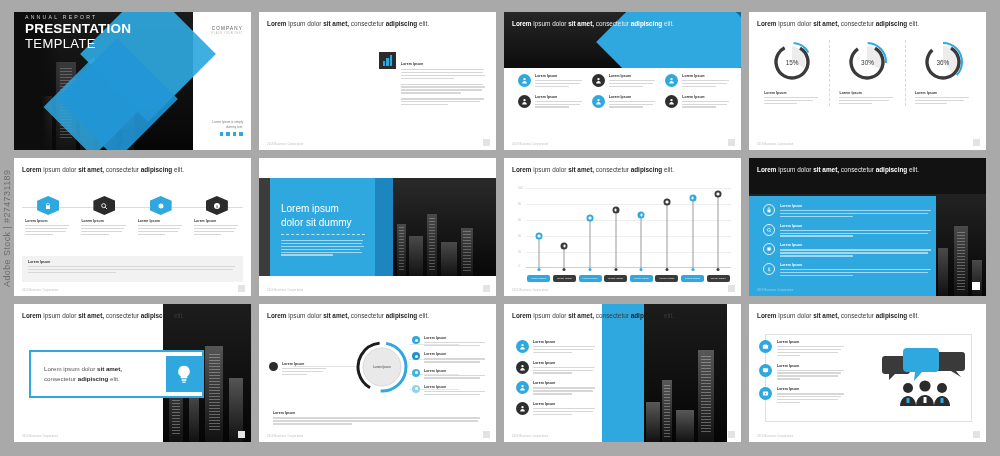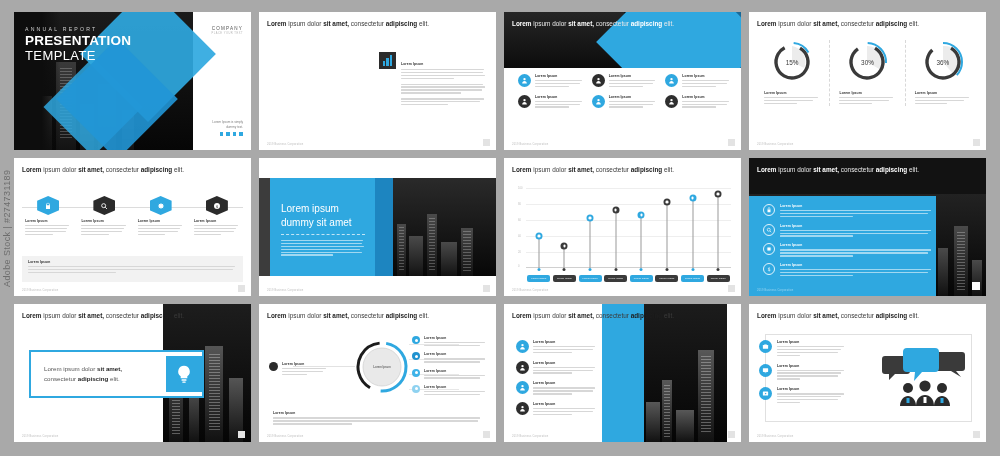--- a/index.html
+++ b/index.html
@@ -66,21 +66,21 @@
   }
   .s1 .arrowBig2{
     position:absolute; left:60px; top:44px; width:86px;height:86px;
     background:#2196d6; transform:rotate(45deg); opacity:.90;
   }
   .s1 .arrowLight{
     position:absolute; left:44px; top:60px; width:70px;height:70px;
     background:#2fa8e0; transform:rotate(45deg); opacity:.85;
   }
   .s1 .maskl{ position:absolute; left:0;top:0;bottom:0;width:46px;background:linear-gradient(90deg,#0d0d0d 60%, rgba(13,13,13,0));}
-  .s1 .ttl{ position:absolute; left:11px; top:14px; }
+  .s1 .ttl{ position:absolute; left:11px; top:2px; }
   .s1 .kicker{ font-size:5.2px; letter-spacing:2.2px; color:#cfcfcf; }
   .s1 .big{ font-size:13.5px; font-weight:bold; color:#fff; letter-spacing:.2px; line-height:1.08; margin-top:2px;}
   .s1 .big2{ font-size:13px; font-weight:300; color:#fff; letter-spacing:.4px; line-height:1.08;}
   .s1 .company{ position:absolute; right:8px; top:14px; text-align:right;}
   .s1 .company .cname{ font-size:4.6px; color:#555; letter-spacing:1.2px;}
   .s1 .company .csub{ font-size:2.6px; color:#b5b5b5; letter-spacing:.5px; margin-top:1px;}
   .s1 .tagline{ position:absolute; right:8px; bottom:14px; text-align:right;}
   .s1 .tagline .t{ font-size:3.1px; color:#7f7f7f; line-height:1.5;}
   .s1 .dots{ display:flex; gap:3px; justify-content:flex-end; margin-top:3px;}
   .s1 .dots i{ width:3.6px;height:3.6px;background:#2fa8e0; display:block;}
@@ -521,21 +521,21 @@
         <div class="bld" style="left:34px;width:10px;height:62px"></div>
         <div class="bldwin" style="left:36px;bottom:6px;width:6px;height:52px"></div>
         <div class="bld" style="left:48px;width:16px;height:34px"></div>
         <div class="bld" style="left:68px;width:12px;height:48px"></div>
         <div class="bldwin" style="left:70px;bottom:5px;width:8px;height:40px"></div>
       </div>
       <div class="bluepanel2"></div>
       <div class="bluepanel"></div>
       <div class="ttl">
         <div>Lorem ipsum</div>
-        <div>dummy sit amet</div>
+        <div>dolor sit dummy</div>
       </div>
       <div class="dash"></div>
       <div class="p">
         <div class="tl w" style="width:98%"></div>
           <div class="tl w" style="width:96%"></div>
         <div class="tl w" style="width:99%"></div>
           <div class="tl w" style="width:94%"></div>
         <div class="tl w" style="width:97%"></div>
           <div class="tl w" style="width:62%"></div>
       </div>

